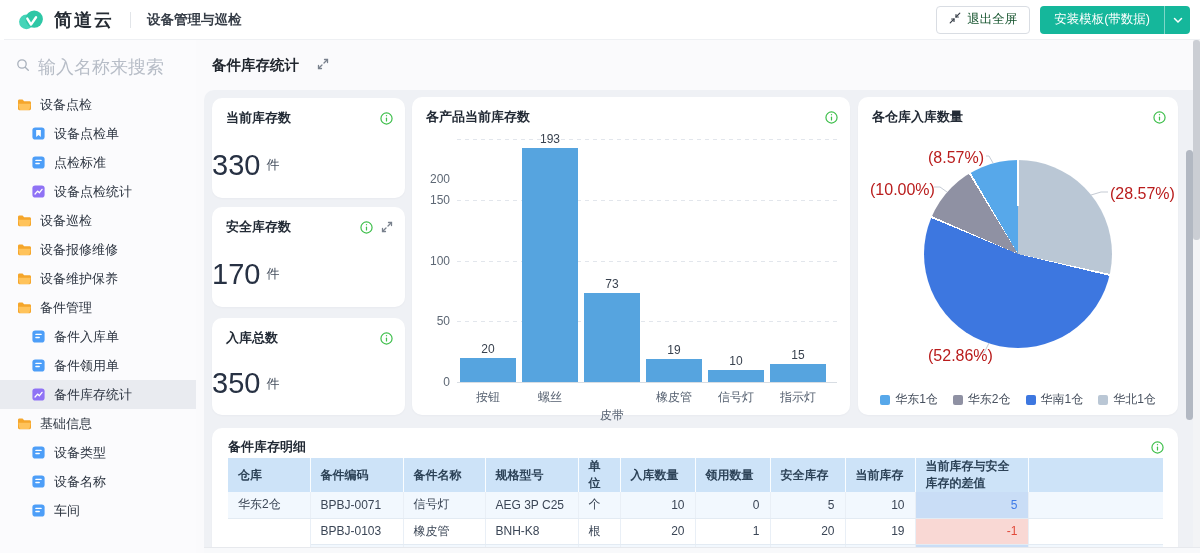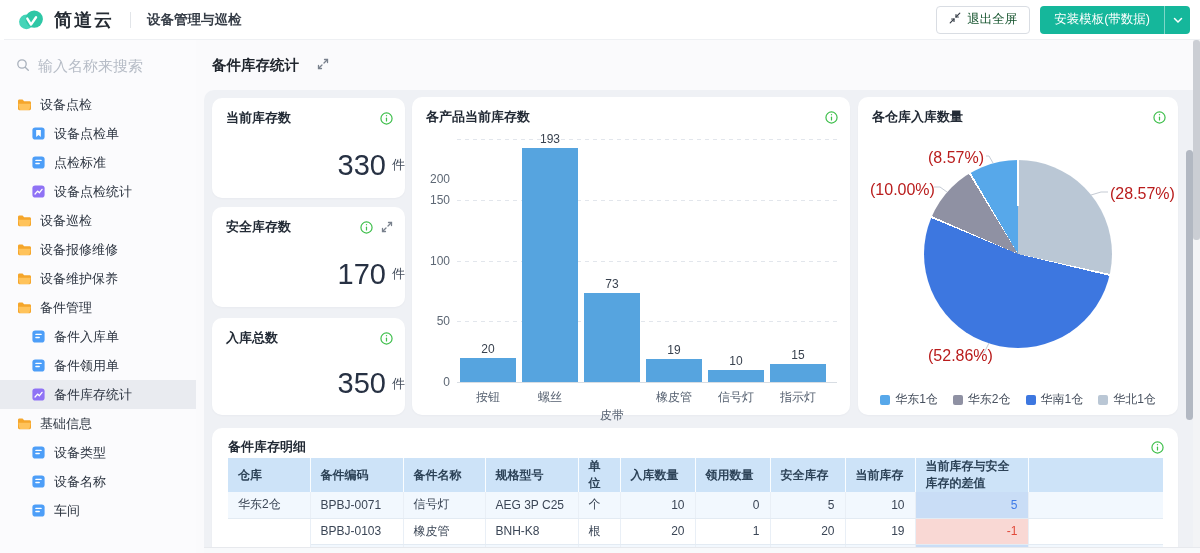--- a/index.html
+++ b/index.html
@@ -21,22 +21,22 @@
               font-size:12.5px; color:#14532d; cursor:pointer; }
   .btn-group { display:flex; height:28px; border-radius:4px; overflow:hidden; }
   .btn-install { height:28px; padding:0 14px; border:none; color:#fff; font-size:12.5px;
                  cursor:pointer; }
   .btn-install-caret { width:26px; height:28px; border:none; border-left:1px solid rgba(255,255,255,.45);
                        display:flex; align-items:center; justify-content:center; cursor:pointer; }
 
   
   .sidebar { position:absolute; top:40px; left:0; width:196px; bottom:0; background:#fbfbfd; }
   .side-search { display:flex; align-items:center; gap:8px; margin:14px 0 0 16px; height:26px; }
-  .side-search input { border:none; outline:none; background:transparent; font-size:15px;
-                       color:#701a75; width:140px; font-family:Liberation Mono, monospace; }
+  .side-search input { border:none; outline:none; background:transparent; font-size:18px;
+                       color:#701a75; width:140px; font-family:Liberation Serif, serif; }
   .side-search input::placeholder { color:#b7bdc7; }
   .side-nav { margin-top:10px; }
   .side-item { display:flex; align-items:center; height:29px; font-size:13px; color:#2c3440;
                cursor:pointer; padding-left:16px; gap:8px; white-space:nowrap; }
   .side-item.lvl1 { padding-left:30px; }
   .side-item.selected { background:#e9ebf0; }
   .side-item .ic { display:flex; align-items:center; width:16px; justify-content:center; }
 
   
   .main { position:absolute; top:40px; left:196px; right:0; bottom:0; background:#fafafc; }
@@ -48,21 +48,21 @@
   .card { position:absolute; background:#fff; border-radius:10px; box-shadow:0 1px 2px rgba(20,30,50,.03); }
   .card-title-row { position:absolute; top:11px; left:14px; right:12px; display:flex;
                     align-items:center; justify-content:space-between; }
   .card-title { font-size:13px; font-weight:bold; color:#222a35; }
   .card-icons { display:flex; align-items:center; gap:8px; }
   .icon-btn { display:flex; align-items:center; cursor:pointer; background:none; border:none; padding:0; }
 
   
   .stat-card { left:8px; width:193px; }
   .stat-value-wrap { position:absolute; top:34px; bottom:0; left:0; right:0; display:flex;
-                     align-items:center; justify-content:flex-end; }
+                     align-items:center; justify-content:flex-start; }
   .stat-value { font-size:29px; font-weight:500; color:#273143; }
   .stat-unit { font-size:13px; color:#434d5c; margin-left:6px; }
 
   
   .gridline { position:absolute; height:1px;
               background:repeating-linear-gradient(90deg,#e2e6ec 0 4px,transparent 4px 8px); }
   .axisline { position:absolute; height:1px; background:#d8dde3; }
   .ytick { position:absolute; width:34px; text-align:right; font-size:12px; color:#5e6875; }
   .bar { position:absolute; cursor:pointer; }
   .bar-val { position:absolute; text-align:center; font-size:12px; color:#39424f; }

